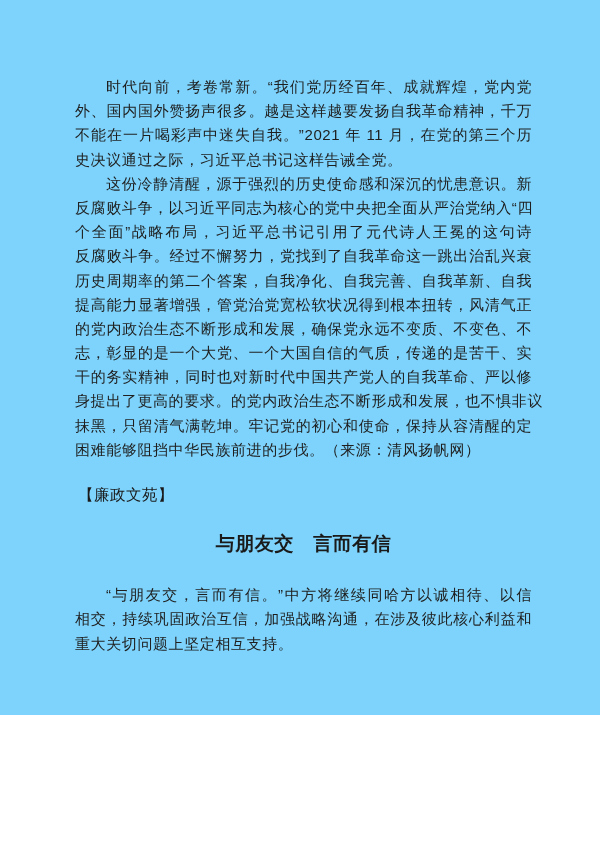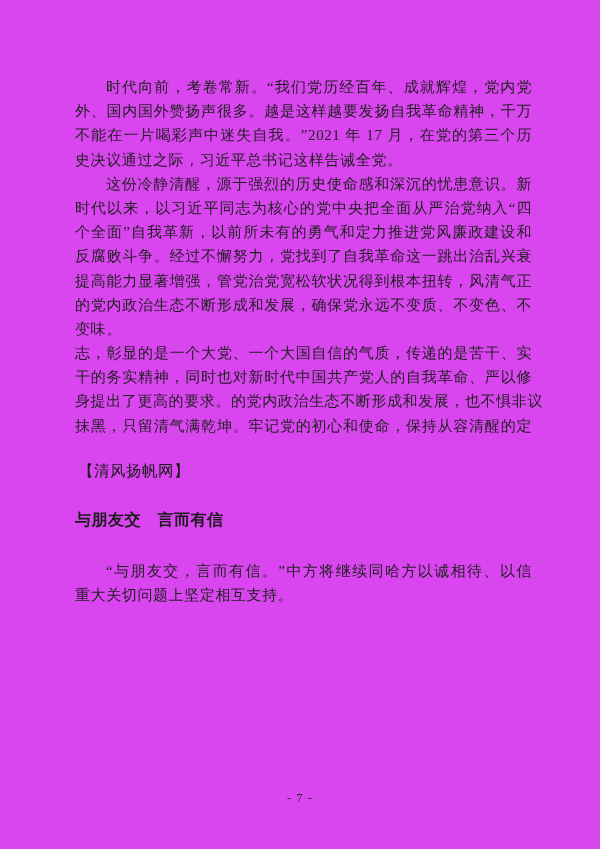--- a/index.html
+++ b/index.html
@@ -3,24 +3,24 @@
 <meta charset="utf-8">
 <style>
   html, body {
     margin: 0;
     padding: 0;
     background: #ffffff;
   }
   .page {
     position: relative;
     width: 600px;
-    height: 849px;
-    background: #d946ef;
+    height: 715px;
+    background: #7dd3fc;
     overflow: hidden;
-    font-family: Liberation Serif, serif;
+    font-family: Liberation Sans, sans-serif;
     color: #1f1f1f;
   }
   .content {
     position: absolute;
     left: 75px;
     top: 75px;
     width: 457px;
   }
   .line {
     font-size: 15px;
@@ -44,23 +44,23 @@
     font-size: 15.5px;
     line-height: 24.2px;
     height: 24.2px;
     letter-spacing: 0.5px;
     color: #1a1a1a;
   }
   .article-title {
     margin: 22px 0 0 0;
     height: 30px;
     line-height: 30px;
-    font-size: 16px;
+    font-size: 19px;
     font-weight: bold;
-    text-align: left;
+    text-align: center;
     letter-spacing: 0.5px;
     color: #1a1a1a;
   }
   .para-group-2 {
     margin-top: 24px;
   }
   .page-number {
     position: absolute;
     top: 791px;
     left: 0;
@@ -73,46 +73,48 @@
 </style>
 </head>
 <body>
 
 <div class="page">
   <div class="content">
     <div class="para-group-1">
         <div class="paragraph">
           <div class="line first">时代向前，考卷常新。“我们党历经百年、成就辉煌，党内党</div>
           <div class="line">外、国内国外赞扬声很多。越是这样越要发扬自我革命精神，千万</div>
-          <div class="line">不能在一片喝彩声中迷失自我。”2021 年 17 月，在党的第三个历</div>
+          <div class="line">不能在一片喝彩声中迷失自我。”2021 年 11 月，在党的第三个历</div>
           <div class="line last">史决议通过之际，习近平总书记这样告诫全党。</div>
         </div>
         <div class="paragraph">
           <div class="line first">这份冷静清醒，源于强烈的历史使命感和深沉的忧患意识。新</div>
-          <div class="line">时代以来，以习近平同志为核心的党中央把全面从严治党纳入“四</div>
-          <div class="line">个全面”自我革新，以前所未有的勇气和定力推进党风廉政建设和</div>
+          <div class="line">反腐败斗争，以习近平同志为核心的党中央把全面从严治党纳入“四</div>
+          <div class="line">个全面”战略布局，习近平总书记引用了元代诗人王冕的这句诗</div>
           <div class="line">反腐败斗争。经过不懈努力，党找到了自我革命这一跳出治乱兴衰</div>
+          <div class="line">历史周期率的第二个答案，自我净化、自我完善、自我革新、自我</div>
           <div class="line">提高能力显著增强，管党治党宽松软状况得到根本扭转，风清气正</div>
           <div class="line">的党内政治生态不断形成和发展，确保党永远不变质、不变色、不</div>
-          <div class="line last">变味。</div>
         </div>
         <div class="paragraph">
           <div class="line">志，彰显的是一个大党、一个大国自信的气质，传递的是苦干、实</div>
           <div class="line">干的务实精神，同时也对新时代中国共产党人的自我革命、严以修</div>
           <div class="line">身提出了更高的要求。的党内政治生态不断形成和发展，也不惧非议</div>
           <div class="line">抹黑，只留清气满乾坤。牢记党的初心和使命，保持从容清醒的定</div>
+          <div class="line last">困难能够阻挡中华民族前进的步伐。（来源：清风扬帆网）</div>
         </div>
       </div>
 
-    <div class="section-header">【清风扬帆网】</div>
+    <div class="section-header">【廉政文苑】</div>
 
     <div class="article-title">与朋友交　言而有信</div>
 
     <div class="para-group-2">
         <div class="paragraph">
           <div class="line first">“与朋友交，言而有信。”中方将继续同哈方以诚相待、以信</div>
+          <div class="line">相交，持续巩固政治互信，加强战略沟通，在涉及彼此核心利益和</div>
           <div class="line last">重大关切问题上坚定相互支持。</div>
         </div>
       </div>
   </div>
 
   <div class="page-number">- 7 -</div>
 </div>
 
 </body></html>

